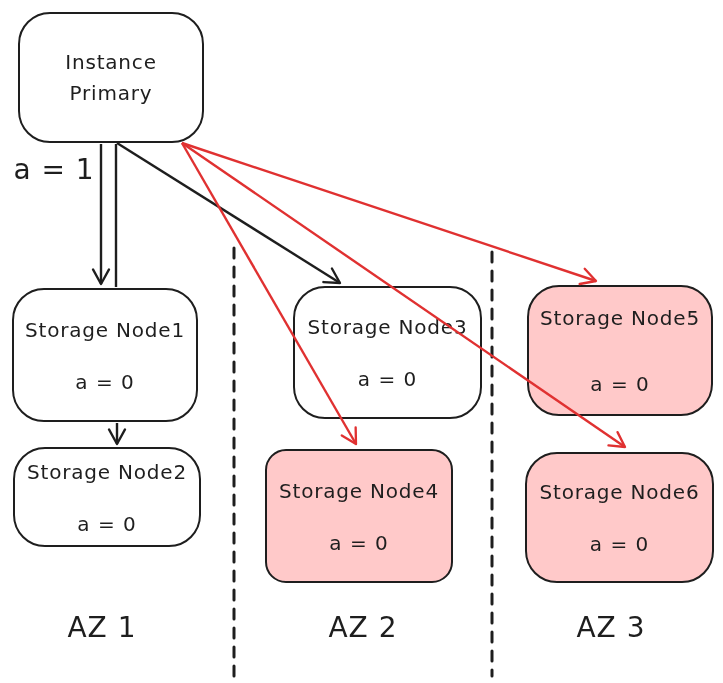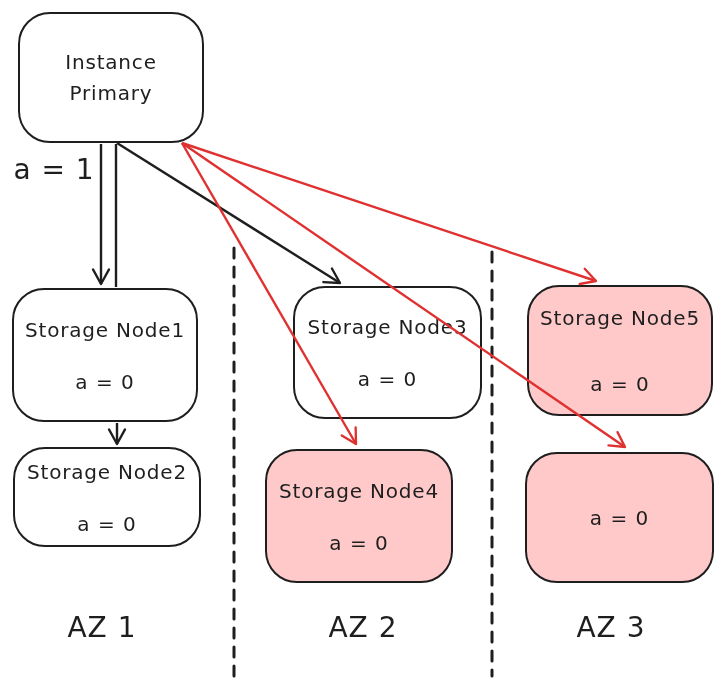--- a/index.html
+++ b/index.html
@@ -34,21 +34,21 @@
   }
   .node .value{
     font-size:20px;
     letter-spacing:1px;
     white-space:nowrap;
   }
   #primary{left:18px;top:12px;width:186px;height:131px;gap:4px;}
   #node1{left:12px;top:288px;width:186px;height:134px;}
   #node2{left:13px;top:447px;width:188px;height:100px;}
   #node3{left:265px;top:286px;width:189px;height:133px;margin-left:28px;}
-  #node4{left:265px;top:449px;width:188px;height:134px;}
+  #node4{left:265px;top:449px;width:188px;height:134px;border-radius:21px;}
   #node5{left:527px;top:285px;width:186px;height:131px;gap:40px;}
   #node6{left:525px;top:452px;width:189px;height:131px;}
 
   .floating-label{
     position:absolute;
     font-size:28px;
     letter-spacing:1px;
     white-space:nowrap;
     transform:translate(-50%,-50%);
     z-index:1;
@@ -95,20 +95,21 @@
     <div class="title">Storage Node4</div>
     <div class="value">a = 0</div>
   </div>
 
   <div class="node pink" id="node5">
     <div class="title">Storage Node5</div>
     <div class="value">a = 0</div>
   </div>
 
   <div class="node pink" id="node6">
+    <div class="title">Storage Node6</div>
     <div class="value">a = 0</div>
   </div>
 
   <div class="floating-label" id="edge-label-a1">a = 1</div>
   <div class="floating-label" id="az1-label">AZ 1</div>
   <div class="floating-label" id="az2-label">AZ 2</div>
   <div class="floating-label" id="az3-label">AZ 3</div>
 
   <svg id="arrow-layer" viewBox="0 0 723 683" xmlns="http://www.w3.org/2000/svg">
     <defs>

